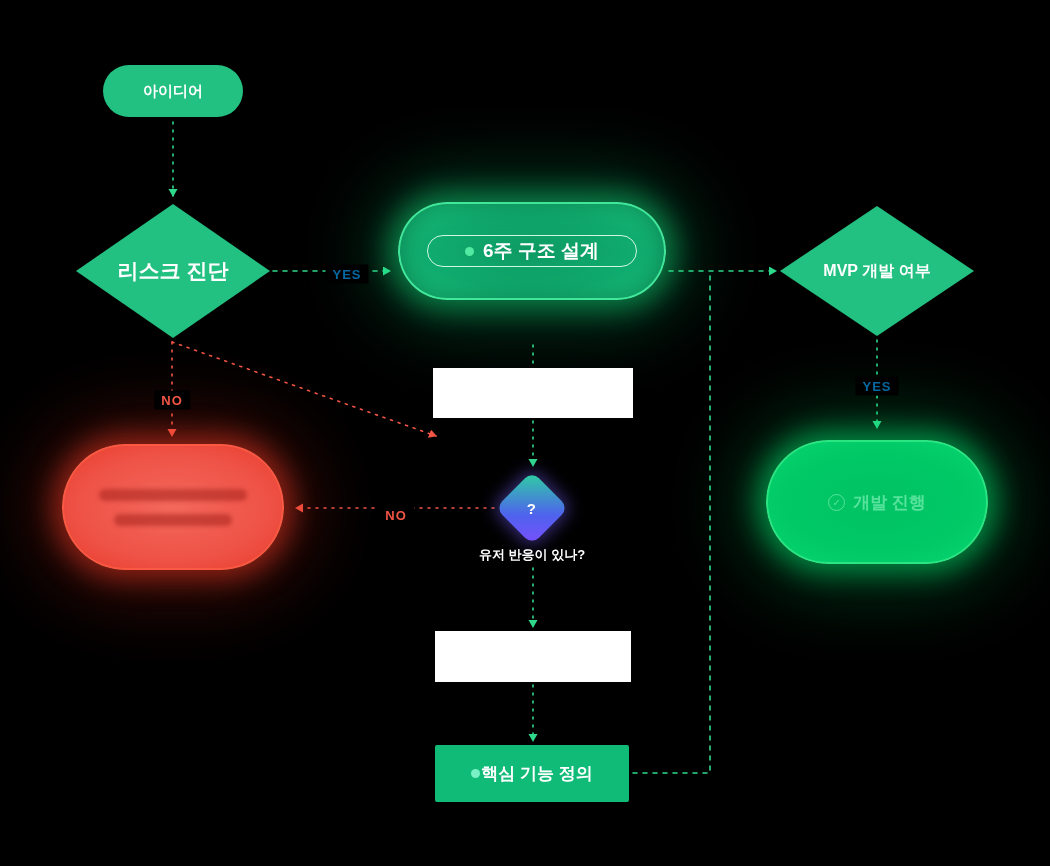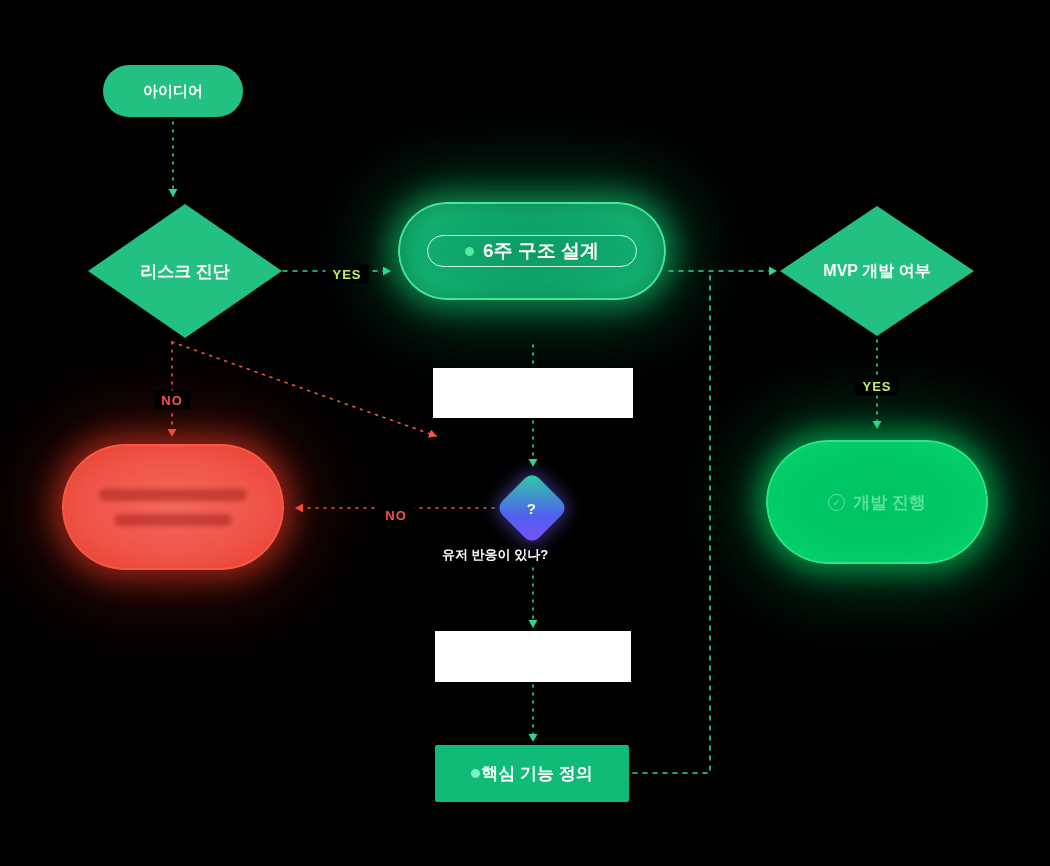--- a/index.html
+++ b/index.html
@@ -24,21 +24,21 @@
     background: #22c081;
     color: #ffffff; font-size: 15px; font-weight: 700;
   }
 
   
   .diamond {
     background: #22c081;
     clip-path: polygon(50% 0, 100% 50%, 50% 100%, 0 50%);
     color: #ffffff; font-weight: 700; text-align: center;
   }
-  .diamond.risk { left: 88px; top: 204px; width: 194px; height: 134px; font-size: 17px; }
+  .diamond.risk { left: 76px; top: 204px; width: 194px; height: 134px; font-size: 21px; }
   .diamond.mvp  { left: 780px; top: 206px; width: 194px; height: 130px; font-size: 16px; }
 
   
   .stadium-design {
     left: 398px; top: 202px; width: 268px; height: 98px;
     border-radius: 69px;
     background: radial-gradient(ellipse at center, #0d9a63 0%, #10ab6e 55%, #19c77e 100%);
     border: 2px solid rgba(80, 245, 165, 0.75);
     box-shadow: 0 0 28px 10px rgba(20, 230, 130, 0.45),
                 0 0 70px 28px rgba(20, 230, 130, 0.22),
@@ -104,41 +104,41 @@
     border-radius: 10px;
     background: linear-gradient(135deg, #2dd49e 0%, #4f62ee 60%, #7b4ffc 100%);
     box-shadow: 0 0 16px 4px rgba(110, 90, 245, 0.45);
   }
   .q-diamond .q-mark {
     transform: rotate(-45deg);
     color: #ffffff; font-size: 15px; font-weight: 700;
   }
   .q-caption {
     position: absolute; left: 442px; top: 546px; width: 180px;
-    z-index: 2; 
+    z-index: 2; text-align: center;
     color: #ffffff; font-size: 13px; font-weight: 600;
   }
 
   
   .core-rect {
     left: 435px; top: 745px; width: 194px; height: 57px;
     background: #0fbb77; border-radius: 2px;
     color: #ffffff; font-size: 17px; font-weight: 700;
     gap: 1px;
   }
   .core-rect .dot { background: #7af0c6; }
 
   
   .edge-label {
     position: absolute; z-index: 3;
     transform: translate(-50%, -50%);
     background: #000000; padding: 2px 7px;
     font-size: 13px; font-weight: 700; letter-spacing: 1px;
   }
-  .edge-label.green { color: #bef264; }
+  .edge-label.green { color: #0369a1; }
   .edge-label.red   { color: #f25545; margin-top: 6px; }
 </style>
 </head>
 <body>
 
 <div class="canvas">
 
   <svg class="layer-edges" width="1050" height="866" viewBox="0 0 1050 866">
     <defs>
       <marker id="arr-g" markerWidth="10" markerHeight="10" refX="7" refY="4.5" orient="auto" markerUnits="userSpaceOnUse">

